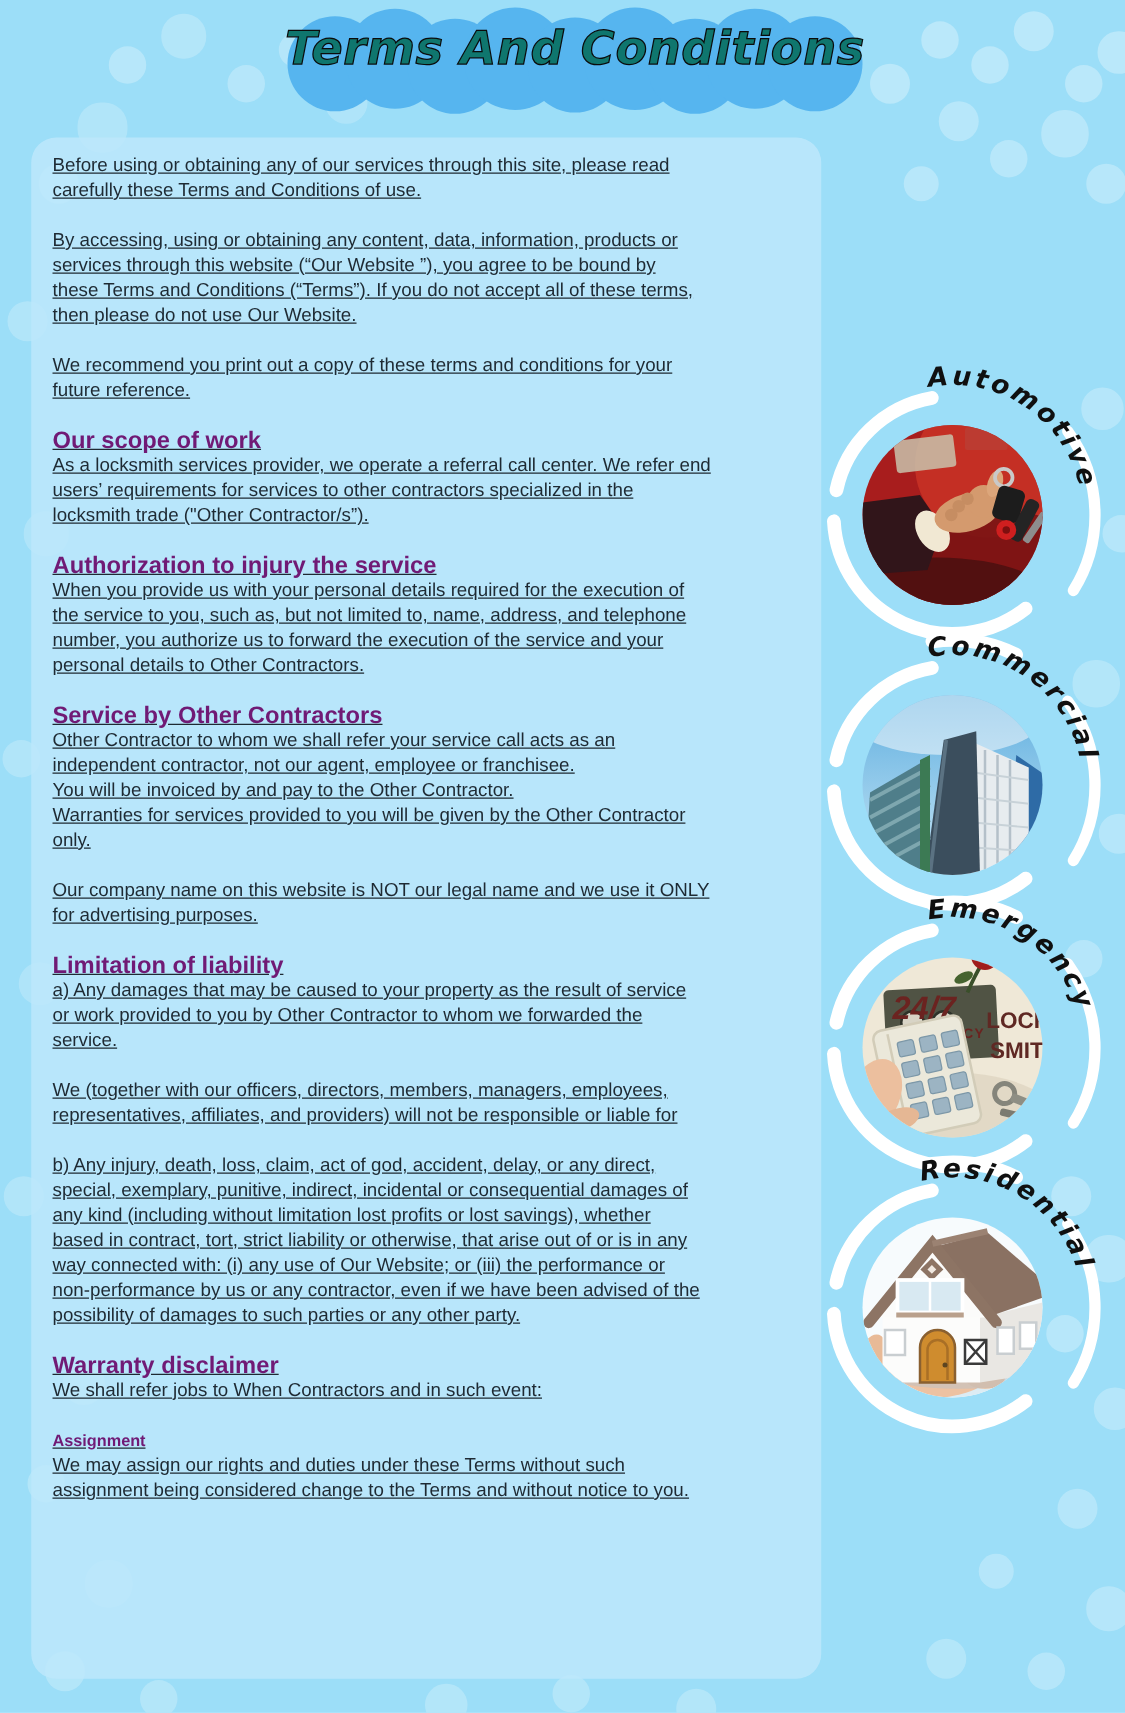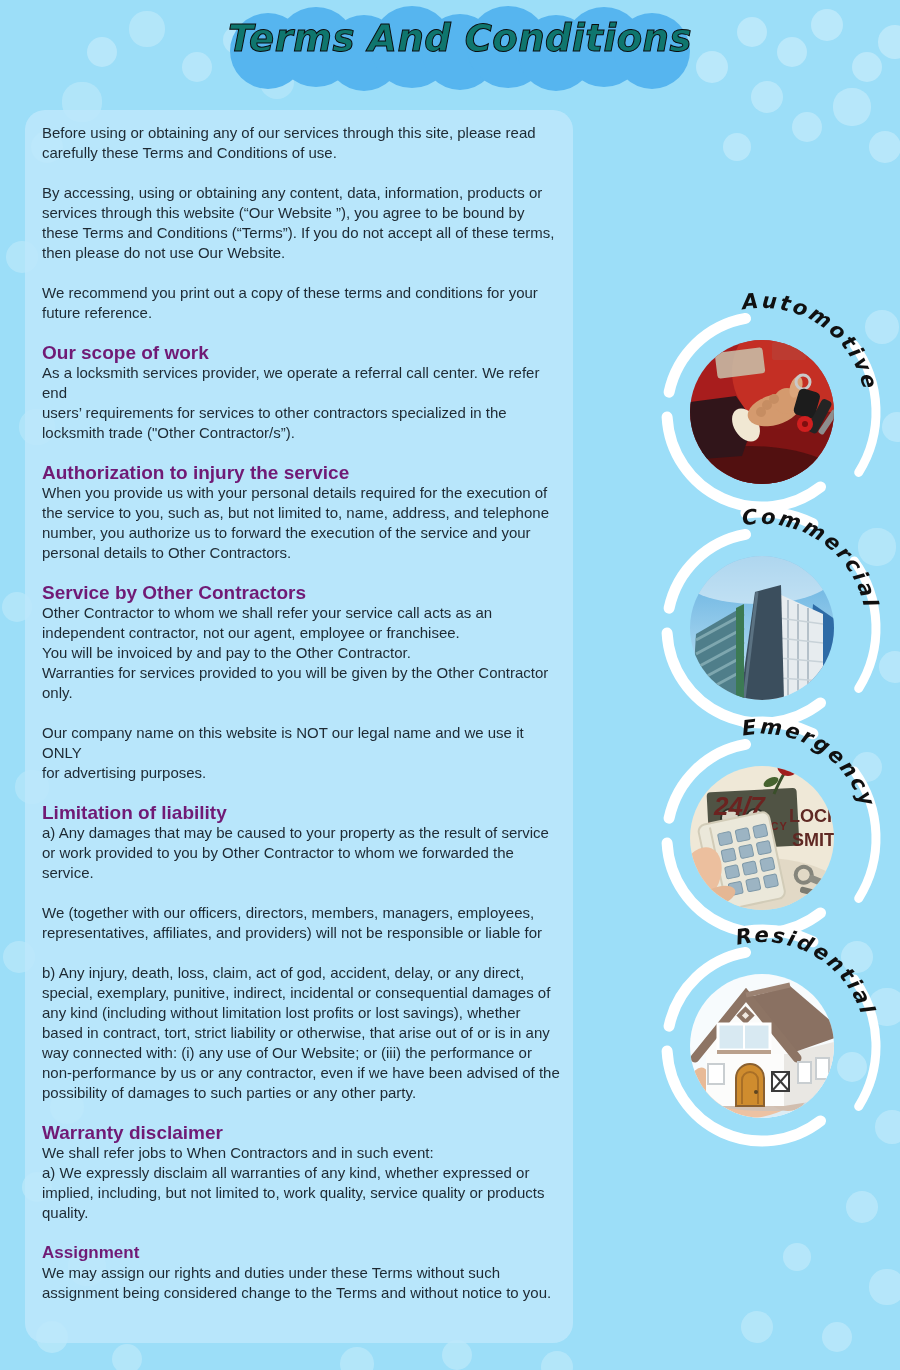--- a/index.html
+++ b/index.html
@@ -42,30 +42,30 @@
   }
   .cloud{position:absolute;left:225px;top:5px;width:470px;height:92px;}
   .cloud svg{position:absolute;left:0;top:0;}
   .cloud-title{
     position:absolute;left:0;top:12px;width:100%;text-align:center;
     font-family:"DejaVu Sans",sans-serif;font-style:italic;font-weight:bold;
     font-size:37px;color:#0f766e;-webkit-text-stroke:1px #0b0b0b;letter-spacing:0.5px;
     white-space:nowrap;
   }
   .panel{
-    position:absolute;left:25px;top:110px;width:548px;height:1233px;
+    position:absolute;left:25px;top:110px;width:632px;height:1233px;
     border-radius:20px;background:rgba(189,231,251,.85);
     box-sizing:border-box;padding:13px 8px 12px 17px;
-    color:#1e2a33;font-size:15px;line-height:20px;
+    color:#1e2a33;font-size:15px;line-height:20px;text-decoration:underline;
   }
   .panel p{margin:0;white-space:pre-line;}
   .sec{margin:0 0 20px 0;}
   .sec h3{margin:0;font-size:19px;line-height:20px;font-weight:bold;color:#701a75;
     font-family:"Liberation Sans",sans-serif;}
-  .sec h3.h-small{font-size:17px;}
+  .sec h3.h-small{font-size:13px;}
   p.gap{margin-bottom:20px;}
   p.gt{margin-top:20px;}
   .badge{position:absolute;left:622px;width:280px;height:280px;}
   .ring{fill:none;stroke:#ffffff;stroke-width:11;stroke-linecap:round;}
   .ring.thin{stroke-width:9;}
   .blabel{font-family:"DejaVu Sans",sans-serif;font-size:21px;font-weight:bold;
     font-style:italic;fill:#101010;letter-spacing:2.5px;}
   .em-txt{font-family:"Liberation Sans",sans-serif;}
 </style>
 </head>
@@ -140,23 +140,20 @@
 any kind (including without limitation lost profits or lost savings), whether
 based in contract, tort, strict liability or otherwise, that arise out of or is in any
 way connected with: (i) any use of Our Website; or (iii) the performance or
 non-performance by us or any contractor, even if we have been advised of the
 possibility of damages to such parties or any other party.</p>
   </div>
 
   <div class="sec">
     <h3>Warranty disclaimer</h3>
     <p>We shall refer jobs to When Contractors and in such event:</p>
-    <p>a) We expressly disclaim all warranties of any kind, whether expressed or
-implied, including, but not limited to, work quality, service quality or products
-quality.</p>
   </div>
 
   <div class="sec">
     <h3 class="h-small">Assignment</h3>
     <p>We may assign our rights and duties under these Terms without such
 assignment being considered change to the Terms and without notice to you.</p>
   </div>
 </div>
 
 <svg class="badge" style="top:272px" viewBox="0 0 280 280">

